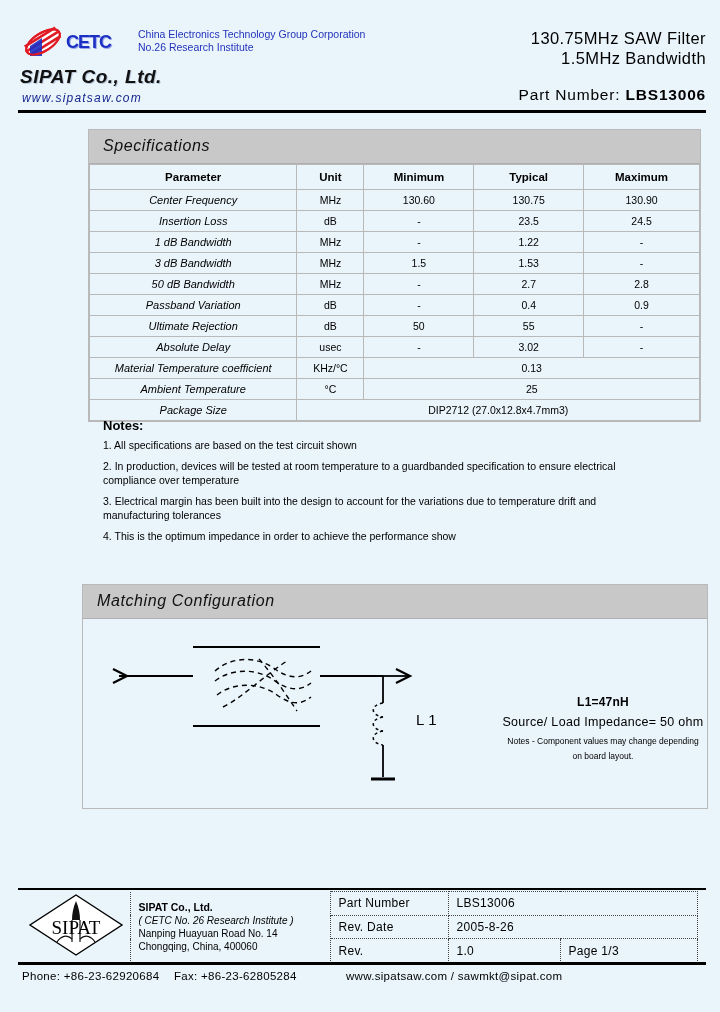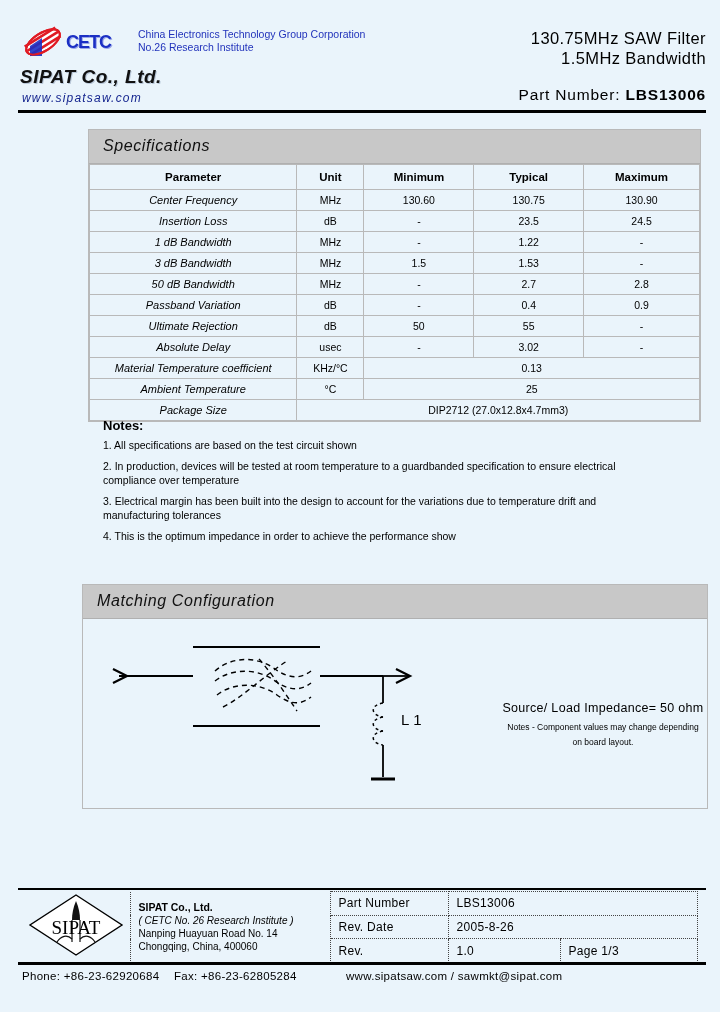--- a/index.html
+++ b/index.html
@@ -269,23 +269,24 @@
 
       <g fill="none" stroke="#000" stroke-width="1.5" stroke-dasharray="3 3">
         <path d="M300 84 C287 86, 287 96, 300 98"></path>
         <path d="M300 98 C287 100, 287 110, 300 112"></path>
         <path d="M300 112 C287 114, 287 124, 300 126"></path>
       </g>
       <line x1="300" y1="126" x2="300" y2="158" stroke="#000" stroke-width="1.8"></line>
 
       <line x1="288" y1="160" x2="312" y2="160" stroke="#000" stroke-width="3"></line>
     </svg>
-    <div style="position:absolute; left:318px; top:92px; font-size:15px; letter-spacing:4px;">L1</div>
+    <div style="position:absolute; left:333px; top:92px; font-size:15px; letter-spacing:4px;">L1</div>
 
     <div id="match-text">
+      <div class="l1">L1=47nH</div>
       <div class="imp">Source/ Load Impedance= 50 ohm</div>
       <div class="note1">Notes - Component values may change depending</div>
       <div class="note1" style="margin-top:2px;">on board layout.</div>
     </div>
   </div>
 </div>
 
 <div id="foot-rule-top"></div>
 
 <table id="foot-table">

